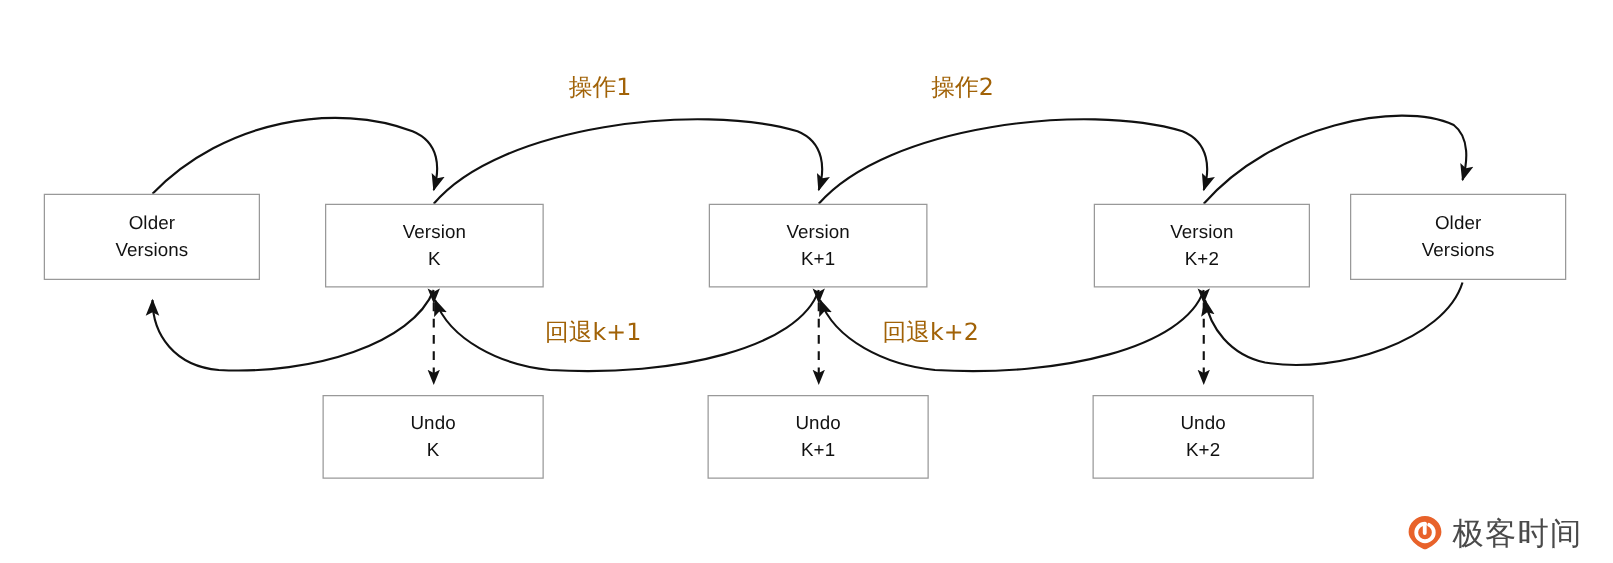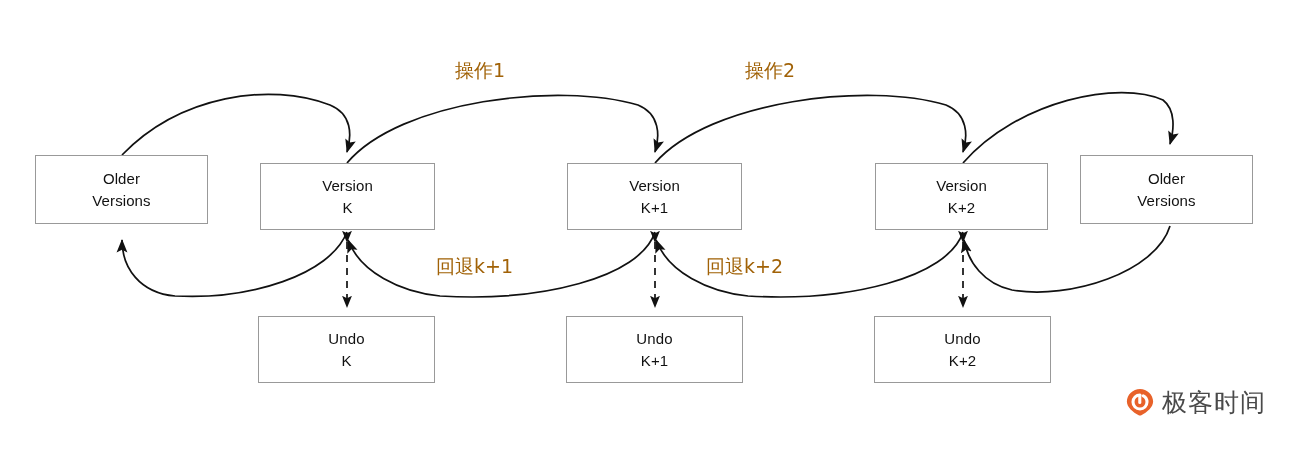--- a/index.html
+++ b/index.html
@@ -145,21 +145,21 @@
   <div class="node" style="left:874px; top:316px; width:177px; height:67px;">
     <span class="l1">Undo</span>
     <span class="l2">K+2</span>
   </div>
 
   <div class="edge-label" style="left:455px; top:61px;">操作1</div>
   <div class="edge-label" style="left:745px; top:61px;">操作2</div>
   <div class="edge-label" style="left:404px; top:257px;margin-left:32px;">回退k+1</div>
   <div class="edge-label" style="left:706px; top:257px;">回退k+2</div>
 
-  <div class="brand" style="left:1126px; top:388px;">
+  <div class="brand" style="left:1126px; top:412px;">
     <svg class="brand-mark" viewBox="0 0 64 64" xmlns="http://www.w3.org/2000/svg">
       <path d="M32 2 C 48 2 62 15 62 31 C 62 44 48 56 35 62 C 33.5 63 30.5 63 29 62 C 16 56 2 44 2 31 C 2 15 16 2 32 2 Z" fill="#E8622A"></path>
       <path d="M32 16 C 23 16 16 23 16 32 C 16 41 23 48 32 48 C 41 48 48 41 48 32 C 48 25.5 44.5 20.5 39.5 18" fill="none" stroke="#ffffff" stroke-width="7" stroke-linecap="round"></path>
       <path d="M31.5 17 L31.5 33" fill="none" stroke="#ffffff" stroke-width="7" stroke-linecap="round"></path>
     </svg>
     <span class="brand-text">极客时间</span>
   </div>
 
 </div>
 

